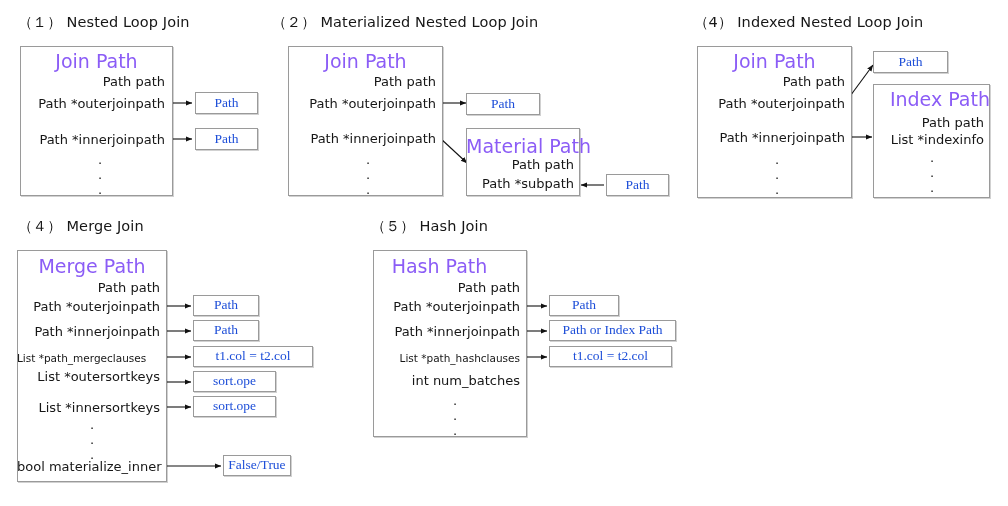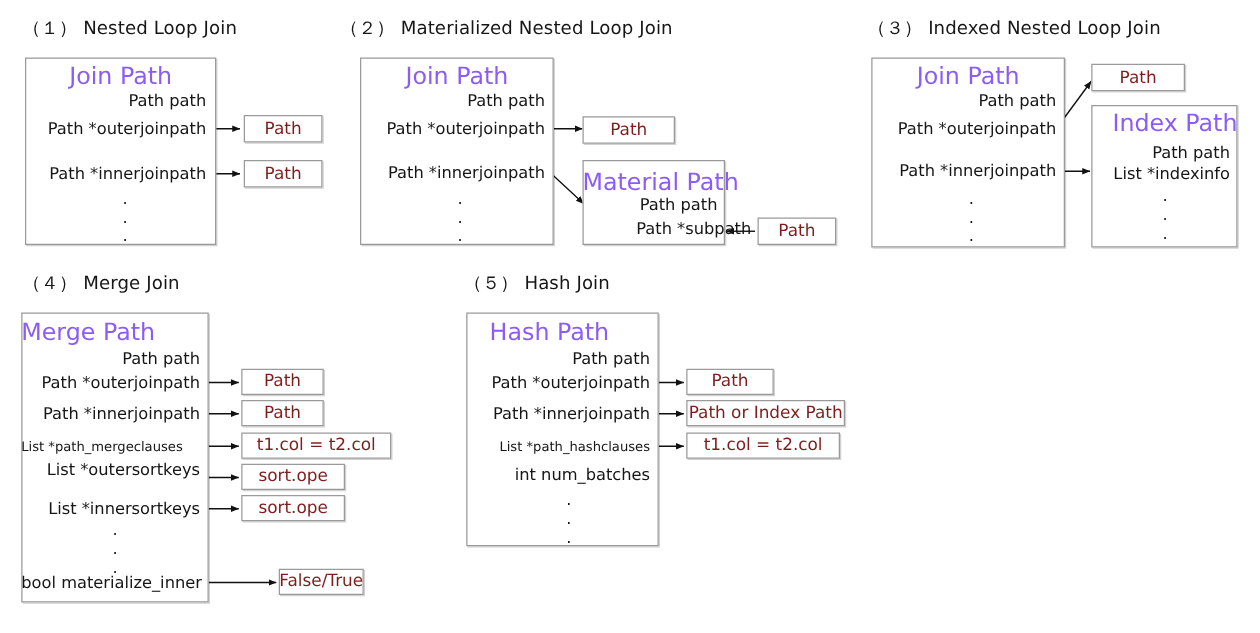--- a/index.html
+++ b/index.html
@@ -47,22 +47,23 @@
     white-space: nowrap;
     color: #161616;
   }
   .field.small {
     font-size: 10.5px;
   }
   .chip-label {
     position: absolute;
     font-size: 13.5px;
     white-space: nowrap;
-    color: #7f1d1d;
+    color: #1d4ed8;
     text-align: center;
+    font-family: Liberation Serif, serif;
   }
   .dots {
     position: absolute;
     width: 10px;
     text-align: center;
     font-size: 13px;
     line-height: 15px;
     color: #161616;
   }
   .dots span { display: block; }
@@ -142,26 +143,26 @@
     <span>.</span>
     <span>.</span>
   </div>
 
   <div class="box" style="left:466px; top:93px; width:74px; height:22px;"></div>
   <div class="chip-label" style="left:466px; top:96px; width:74px;">Path</div>
 
   <div class="box" style="left:466px; top:128px; width:114px; height:68px;"></div>
   <div class="struct-title" style="left:466px; top:135px; width:114px; text-align:center;">Material Path</div>
   <div class="field" style="left:466px; top:157px; width:108px; text-align:right;">Path path</div>
-  <div class="field" style="left:484px; top:176px; width:108px; padding-left:25px;">Path *subpath</div>
+  <div class="field" style="left:466px; top:176px; width:108px; text-align:right;">Path *subpath</div>
 
   <div class="box" style="left:606px; top:174px; width:63px; height:22px;"></div>
   <div class="chip-label" style="left:606px; top:177px; width:63px;">Path</div>
 
-  <div class="panel-title" style="left:694px; top:13px;">（３） Indexed Nested Loop Join</div>
+  <div class="panel-title" style="left:694px; top:13px;">（4） Indexed Nested Loop Join</div>
 
   <div class="box" style="left:697px; top:46px; width:155px; height:152px;"></div>
   <div class="struct-title" style="left:697px; top:50px; width:155px; text-align:center;">Join Path</div>
   <div class="field" style="left:697px; top:74px; width:148px; text-align:right;">Path  path</div>
   <div class="field" style="left:697px; top:96px; width:148px; text-align:right;">Path  *outerjoinpath</div>
   <div class="field" style="left:697px; top:130px; width:148px; text-align:right;">Path  *innerjoinpath</div>
   <div class="dots" style="left:772px; top:152px;">
     <span>.</span>
     <span>.</span>
     <span>.</span>
@@ -176,21 +177,21 @@
   <div class="field" style="left:873px; top:132px; width:111px; text-align:right;">List *indexinfo</div>
   <div class="dots" style="left:927px; top:150px;">
     <span>.</span>
     <span>.</span>
     <span>.</span>
   </div>
 
   <div class="panel-title" style="left:18px; top:217px;">（４） Merge Join</div>
 
   <div class="box" style="left:17px; top:250px; width:150px; height:232px;"></div>
-  <div class="struct-title" style="left:17px; top:255px; width:150px; text-align:left;">Merge Path</div>
+  <div class="struct-title" style="left:17px; top:255px; width:150px; text-align:center;">Merge Path</div>
   <div class="field" style="left:17px; top:280px; width:143px; text-align:right;">Path  path</div>
   <div class="field" style="left:17px; top:299px; width:143px; text-align:right;">Path  *outerjoinpath</div>
   <div class="field" style="left:17px; top:324px; width:143px; text-align:right;">Path  *innerjoinpath</div>
   <div class="field small" style="left:17px; top:352px; width:143px; text-align:left;">List   *path_mergeclauses</div>
   <div class="field" style="left:17px; top:369px; width:143px; text-align:right;">List *outersortkeys</div>
   <div class="field" style="left:17px; top:400px; width:143px; text-align:right;">List *innersortkeys</div>
   <div class="dots" style="left:87px; top:417px;">
     <span>.</span>
     <span>.</span>
     <span>.</span>

